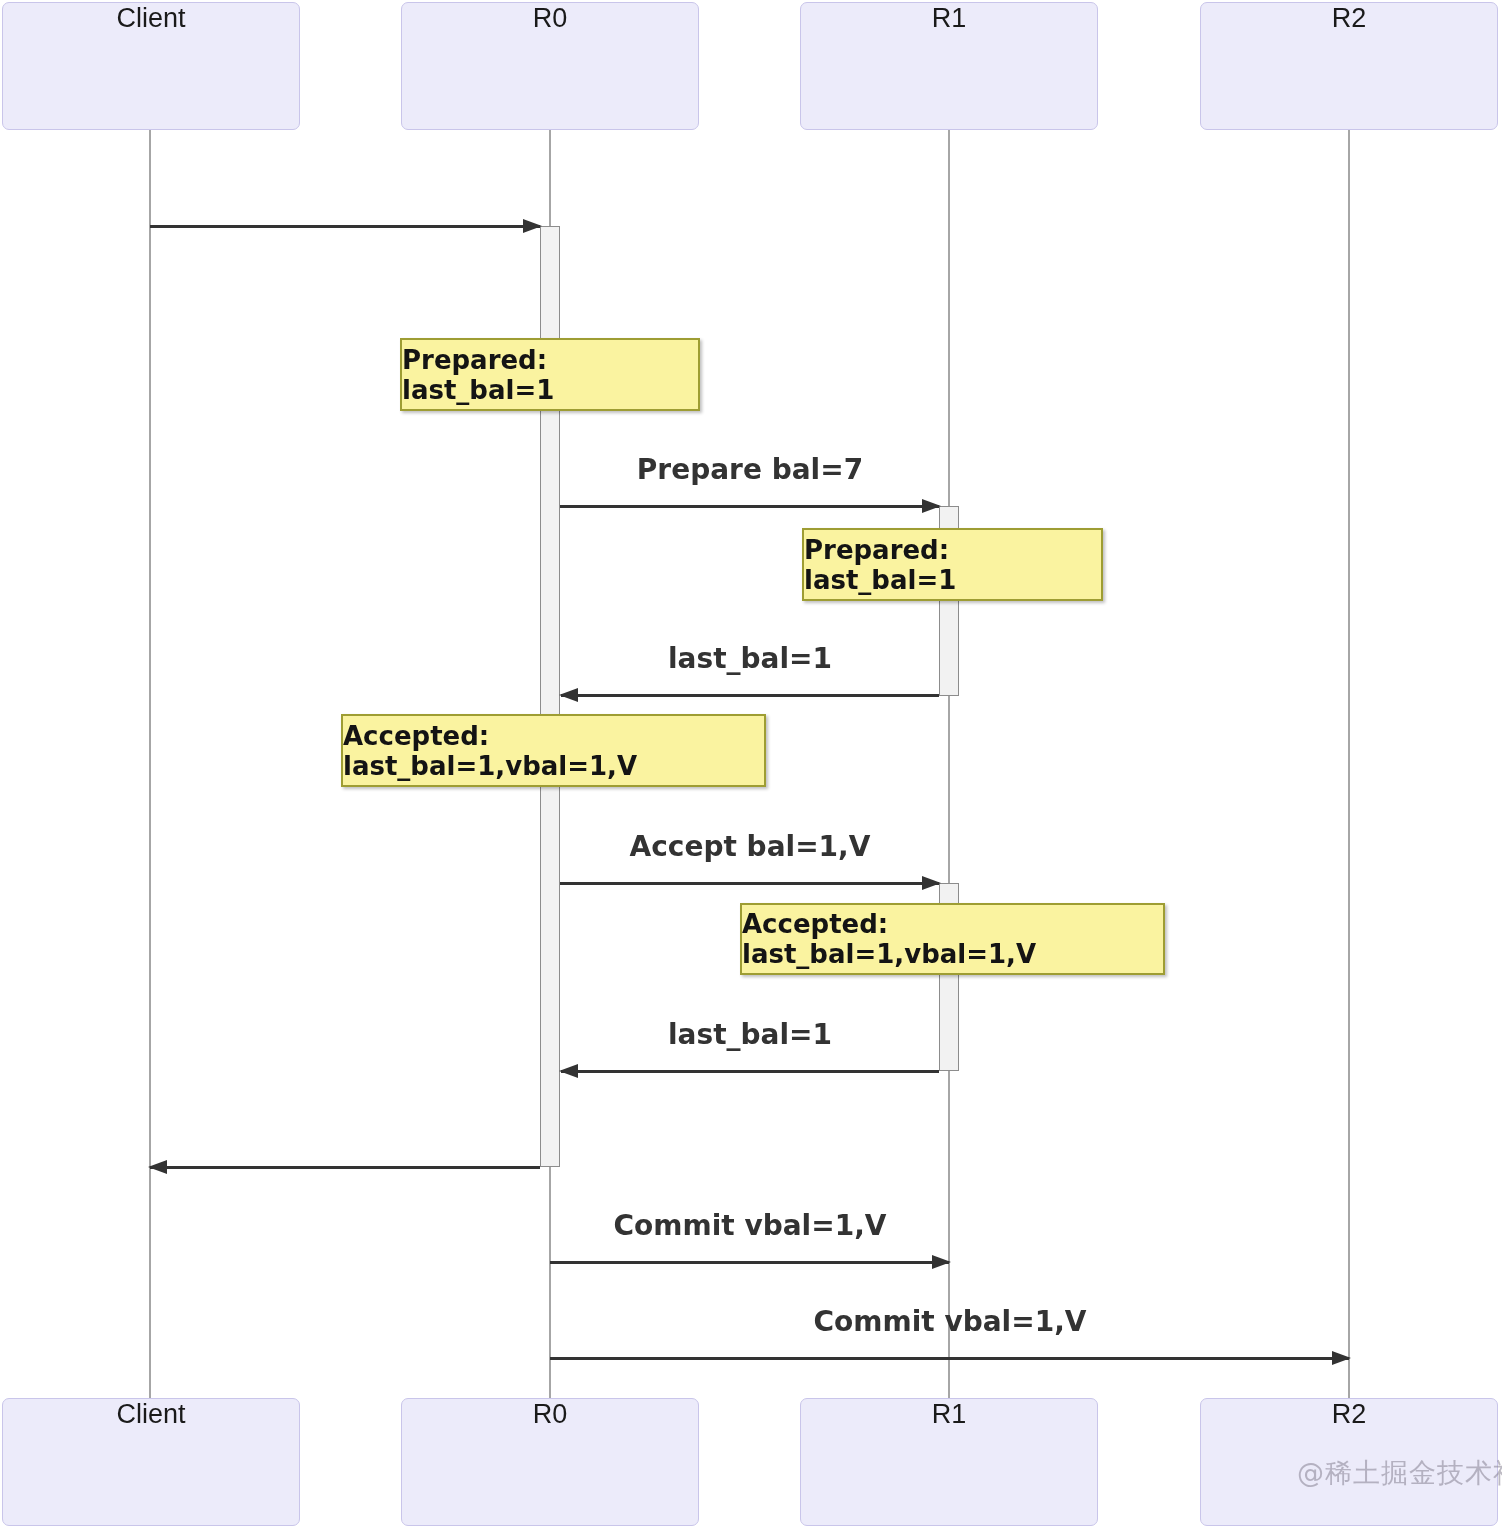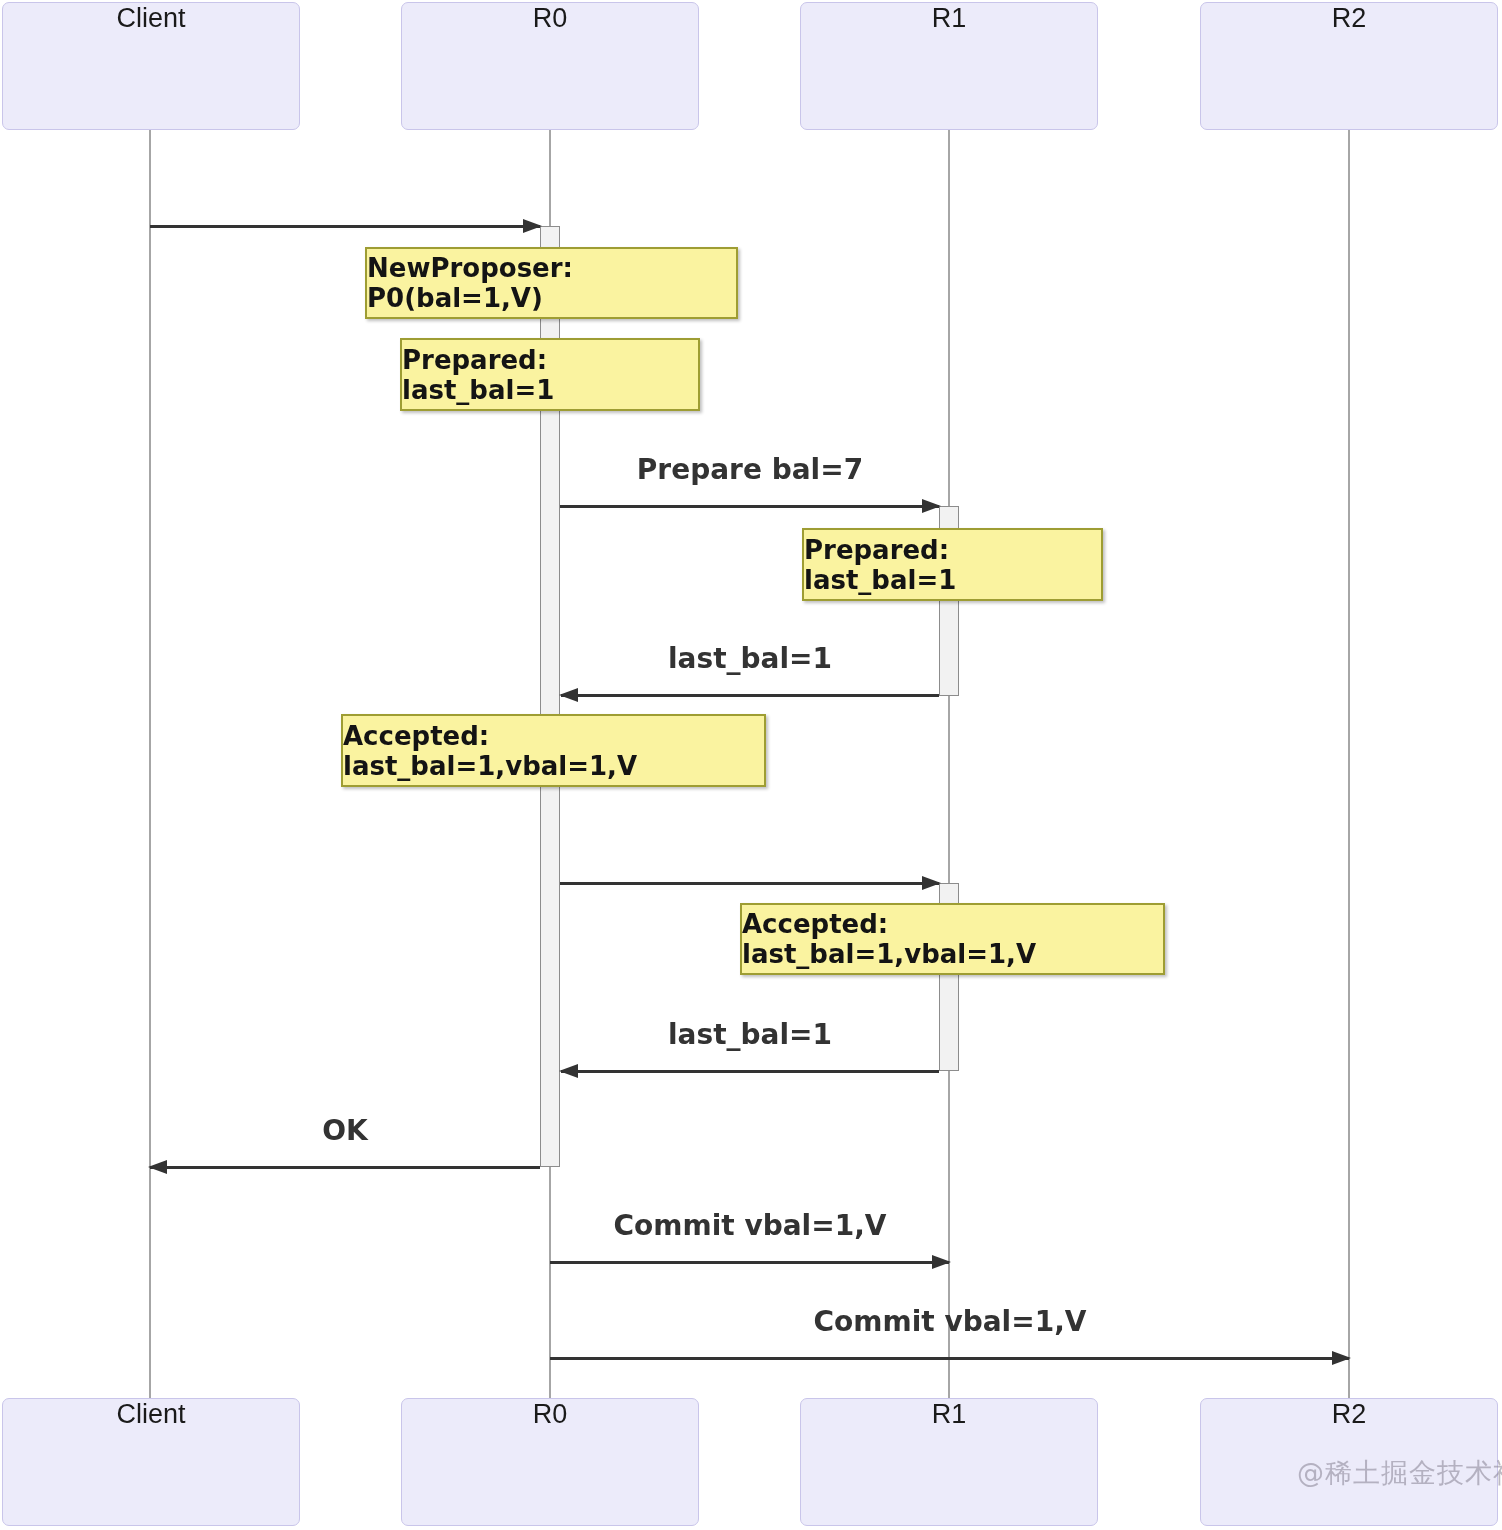--- a/index.html
+++ b/index.html
@@ -85,23 +85,20 @@
     <span>R1</span>
   </div>
   <div class="actor" style="left:1200px; top:2px;">
     <span>R2</span>
   </div>
 
   <div class="msg-line" style="left:150px; top:225px; width:390px;">
     <span class="head right"></span>
   </div>
 
-  <div class="note" style="left:365px; top:247px; width:373px; height:72px;">
-    <span>NewProposer: P0(bal=1,V)</span>
-  </div>
 
   <div class="note" style="left:400px; top:338px; width:300px; height:73px;">
     <span>Prepared: last_bal=1</span>
   </div>
 
   <div class="msg-label" style="left:550px; top:450px;">Prepare bal=7</div>
   <div class="msg-line" style="left:560px; top:505px; width:379px;">
     <span class="head right"></span>
   </div>
 
@@ -111,34 +108,34 @@
 
   <div class="msg-label" style="left:550px; top:639px;">last_bal=1</div>
   <div class="msg-line" style="left:561px; top:694px; width:378px;">
     <span class="head left"></span>
   </div>
 
   <div class="note" style="left:341px; top:714px; width:425px; height:73px;">
     <span>Accepted: last_bal=1,vbal=1,V</span>
   </div>
 
+  <div class="msg-label" style="left:550px; top:827px;">Accept bal=1,V</div>
   <div class="msg-line" style="left:560px; top:882px; width:379px;">
     <span class="head right"></span>
   </div>
 
   <div class="note" style="left:740px; top:903px; width:425px; height:72px;">
     <span>Accepted: last_bal=1,vbal=1,V</span>
   </div>
 
   <div class="msg-label" style="left:550px; top:1015px;">last_bal=1</div>
   <div class="msg-line" style="left:561px; top:1070px; width:378px;">
     <span class="head left"></span>
   </div>
 
-  <div class="msg-label" style="left:145px; top:1111px;">OK</div>
   <div class="msg-line" style="left:150px; top:1166px; width:390px;">
     <span class="head left"></span>
   </div>
 
   <div class="msg-label" style="left:550px; top:1206px;">Commit vbal=1,V</div>
   <div class="msg-line" style="left:550px; top:1261px; width:399px;">
     <span class="head right"></span>
   </div>
 
   <div class="msg-label" style="left:750px; top:1302px;">Commit vbal=1,V</div>

